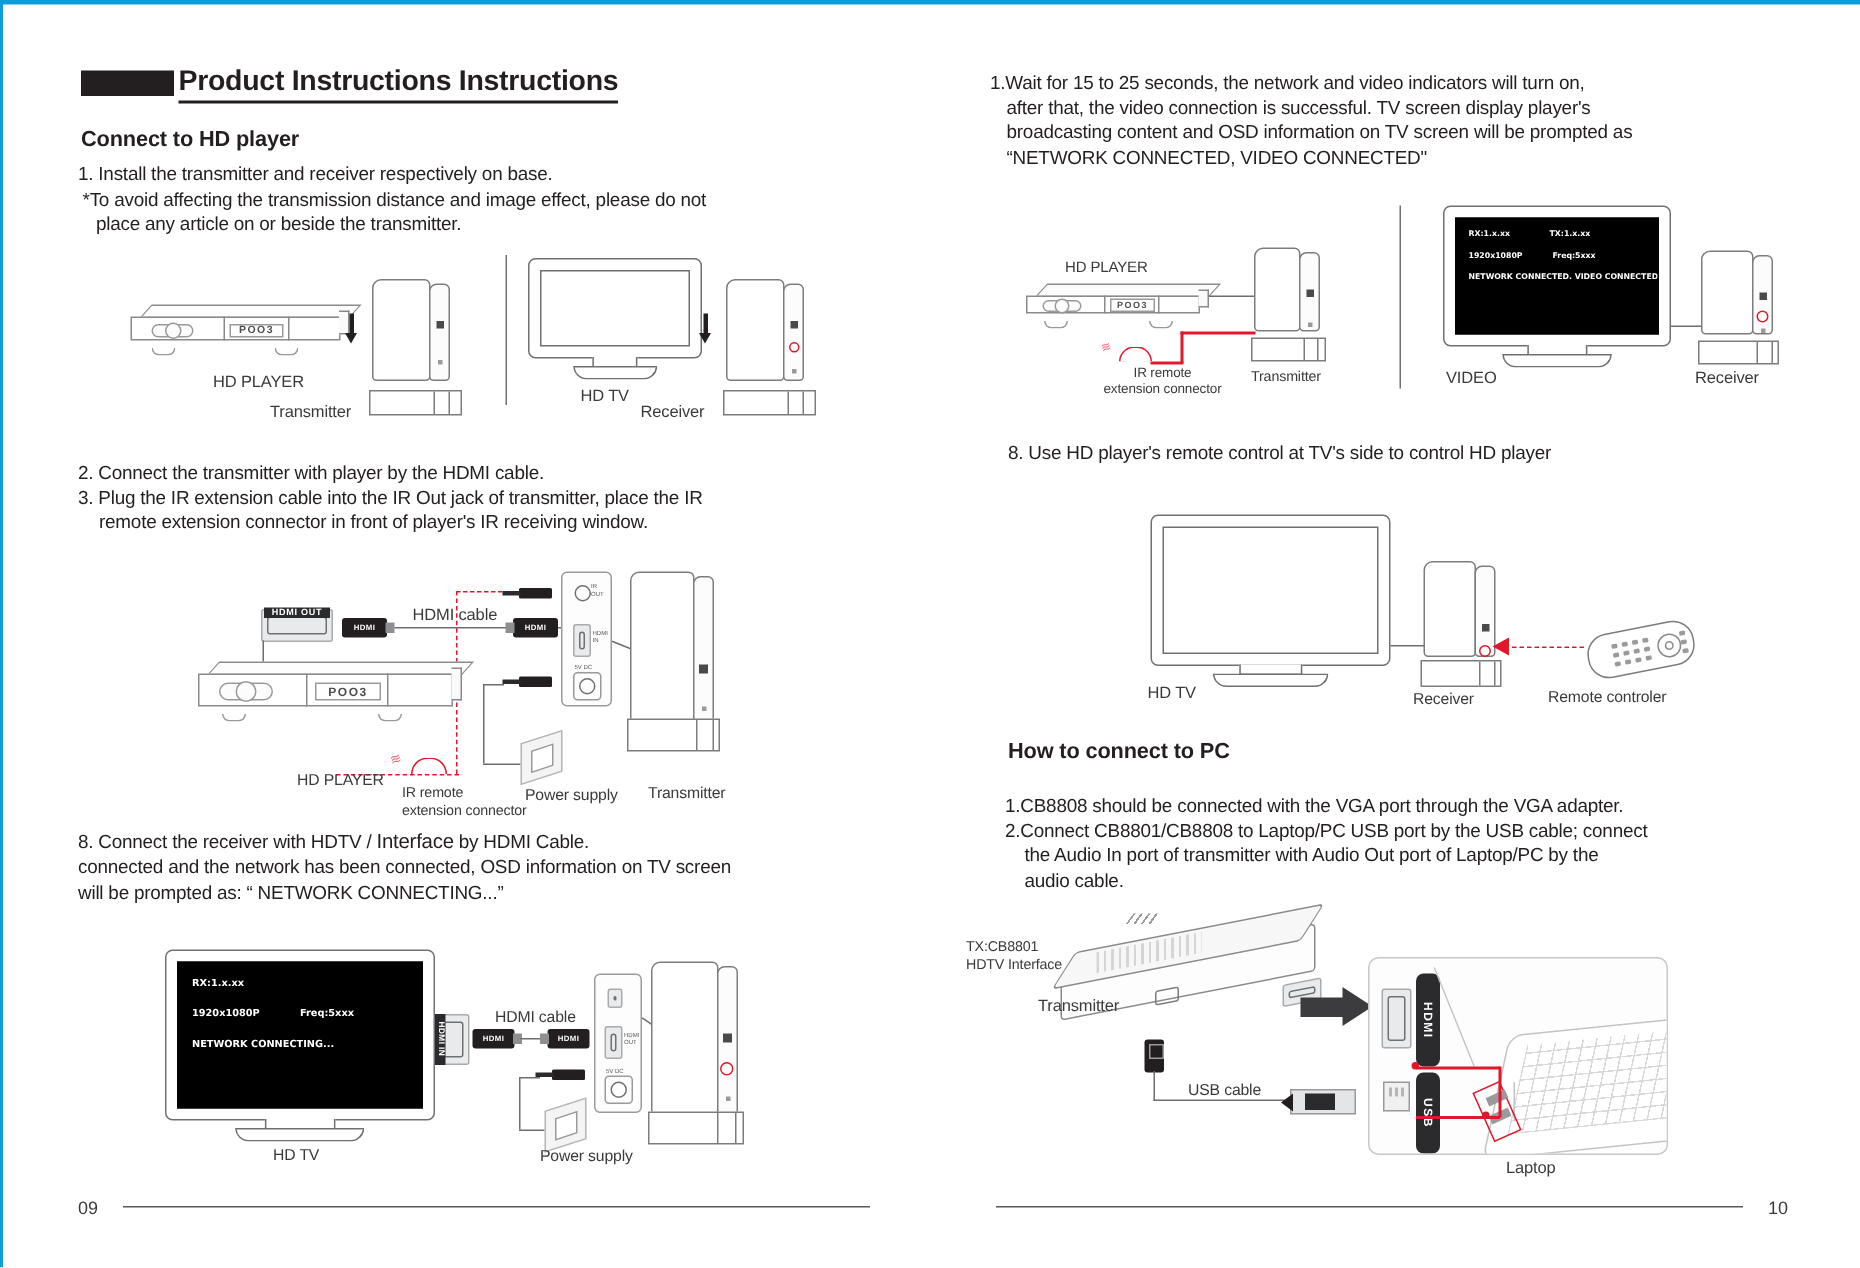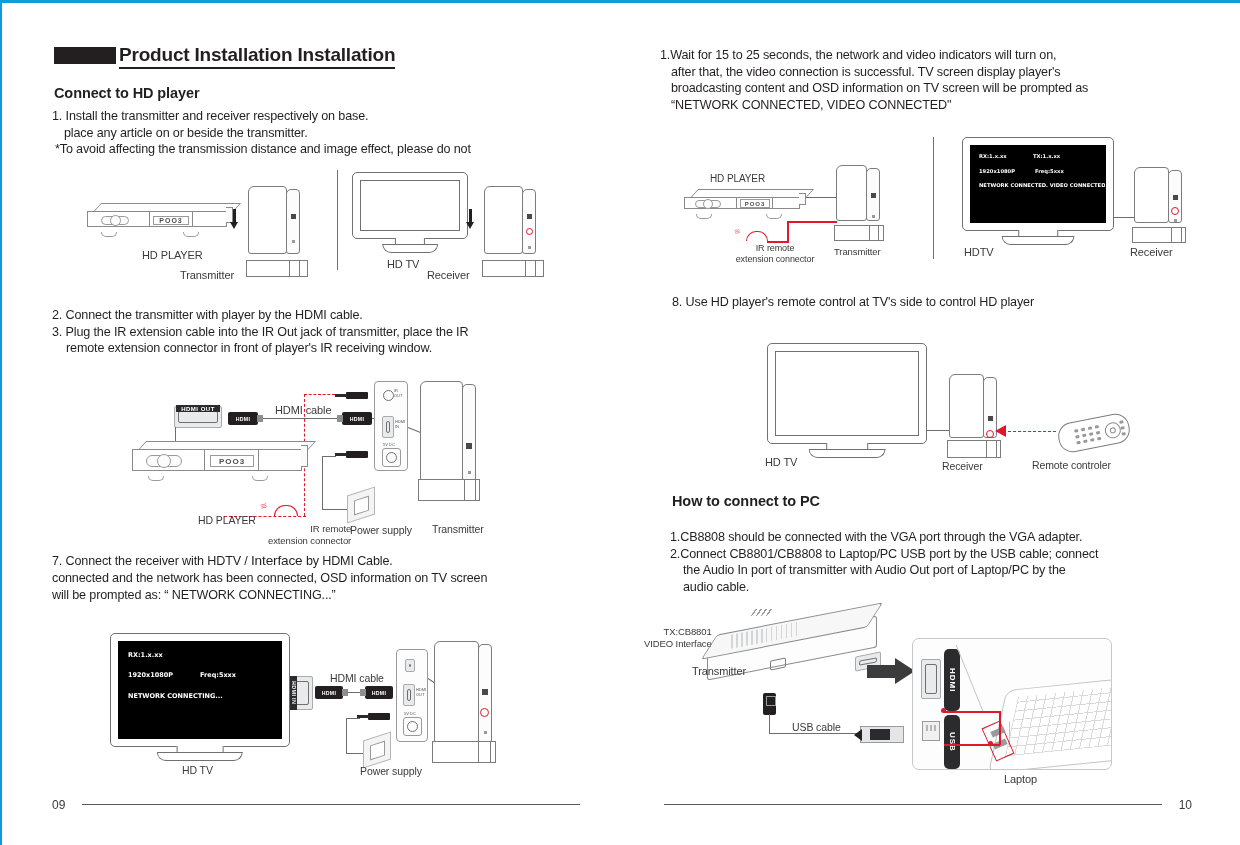--- a/index.html
+++ b/index.html
@@ -24,21 +24,21 @@
   .body-txt{font-size:12.6px;line-height:1.32;letter-spacing:-.15px;}
   .body-txt .ind{display:block;}
   .proj{font-size:13.6px;}
 
   .pagenum{position:absolute;bottom:36px;font-size:12px;color:#3b3b3b;}
   .pagerule{position:absolute;bottom:43px;height:1px;background:#59595b;}
 
   
   .dg{position:absolute;}
   .lbl{position:absolute;font-size:10.5px;color:#58585a;white-space:nowrap;letter-spacing:-.1px;}
-  .lbl.dk{color:#3a3a3c;text-align:right;}
+  .lbl.dk{color:#3a3a3c;}
   .lbl.c{text-align:center;}
 
   
   .player{position:absolute;}
   .player .top{position:absolute;left:6px;top:0;right:0;height:9px;
     background:#fdfdfd;border:1px solid #8a8a8c;
     transform:skewX(-42deg);transform-origin:bottom left;box-sizing:border-box;}
   .player .face{position:absolute;left:0;top:8px;right:6px;bottom:6px;border:1px solid #8a8a8c;background:#fff;box-sizing:border-box;}
   .player .side{position:absolute;right:0;top:4px;width:7px;bottom:10px;border:1px solid #8a8a8c;border-left:none;background:#fafafa;box-sizing:border-box;}
   .player .seg{position:absolute;top:8px;bottom:6px;width:1px;background:#8a8a8c;}
@@ -121,28 +121,28 @@
   .reddot{position:absolute;width:5px;height:5px;border-radius:50%;background:#e1172b;}
 </style>
 </head>
 <body>
 
 <div class="page">
 
   <div class="col col-left">
 
     <div class="title-bar"></div>
-    <div class="title">Product Installation Installation</div>
+    <div class="title">Product Instructions Instructions</div>
 
     <div class="h2" style="position:absolute;left:52px;top:82px;">Connect to HD player</div>
 
     <div class="body-txt" style="position:absolute;left:50px;top:105px;width:530px;">
       <span class="ind">1. Install the transmitter and receiver respectively on base.</span>
+      <span class="ind" style="padding-left:3px;">*To avoid affecting the transmission distance and image effect,  please do not</span>
       <span class="ind" style="padding-left:12px;">place any article on or beside the transmitter.</span>
-      <span class="ind" style="padding-left:3px;">*To avoid affecting the transmission distance and image effect,  please do not</span>
     </div>
 
     <div class="dg" style="left:0;top:160px;width:620px;height:125px;">
 
       <div class="player" style="left:85px;top:40px;width:146px;height:30px;">
         <div class="top"></div>
         <div class="face"></div>
         <div class="side"></div>
         <div class="seg" style="left:62px;"></div>
         <div class="seg" style="left:105px;"></div>
@@ -281,21 +281,21 @@
 
       <div class="irdome" style="left:272px;top:124px;"></div>
       <div class="irwave" style="left:258px;top:120px;">≋</div>
       <div class="lbl dk" style="left:266px;top:142px;font-size:9.5px;line-height:1.25;">
         <span>IR remote</span><br>
         <span>extension connector</span>
       </div>
     </div>
 
     <div class="body-txt" style="position:absolute;left:50px;top:549px;width:545px;">
-      <span class="ind"><span>7. Connect the receiver with HDTV / </span><span class="proj">Interface</span><span> by HDMI Cable.</span></span>
+      <span class="ind"><span>8. Connect the receiver with HDTV / </span><span class="proj">Interface</span><span> by HDMI Cable.</span></span>
       <span class="ind">connected and the network has been connected, OSD information on TV screen</span>
       <span class="ind">will be prompted as: “ NETWORK   CONNECTING...”</span>
     </div>
 
     <div class="dg" style="left:0;top:625px;width:620px;height:150px;">
 
       <div class="tv on" style="left:108px;top:5px;width:180px;height:128px;">
         <div class="bez">
           <div class="scr">
             <div class="osd" style="left:9px;top:9px;font-size:6.5px;">RX:1.x.xx</div>
@@ -421,21 +421,21 @@
             <div class="osd" style="left:8px;top:7px;font-size:5.2px;">RX:1.x.xx</div>
             <div class="osd" style="left:62px;top:7px;font-size:5.2px;">TX:1.x.xx</div>
             <div class="osd" style="left:8px;top:22px;font-size:5.2px;">1920x1080P</div>
             <div class="osd" style="left:64px;top:22px;font-size:5.2px;">Freq:5xxx</div>
             <div class="osd" style="left:8px;top:36px;font-size:5.2px;">NETWORK CONNECTED.   VIDEO CONNECTED.</div>
           </div>
         </div>
         <div class="neck"></div>
         <div class="base"></div>
       </div>
-      <div class="lbl dk" style="left:342px;top:113px;font-size:11px;">HDTV</div>
+      <div class="lbl dk" style="left:342px;top:113px;font-size:11px;">VIDEO</div>
 
       <div class="wire h" style="left:492px;top:84px;width:22px;"></div>
 
       <div class="unit" style="left:512px;top:34px;width:48px;height:76px;">
         <div class="body"></div>
         <div class="edge"></div>
         <div class="dot" style="top:28px;width:5px;height:5px;"></div>
         <div class="ring" style="top:40px;width:8px;height:8px;"></div>
         <div class="tick" style="top:52px;"></div>
         <div class="stand" style="bottom:0;height:16px;">
@@ -514,21 +514,21 @@
         <div style="position:absolute;left:2px;top:14px;width:164px;height:20px;border:1.2px solid #8a8a8c;background:#f7f7f8;transform:skewY(-11deg) skewX(-36deg);border-radius:3px;"></div>
         <div style="position:absolute;left:24px;top:22px;width:70px;height:14px;transform:skewY(-11deg);background:repeating-linear-gradient(90deg,#d4d5d7 0 1.5px,transparent 1.5px 5px);"></div>
         <div style="position:absolute;left:46px;top:3px;width:18px;height:7px;transform:skewX(-36deg);background:repeating-linear-gradient(90deg,#9a9a9c 0 1.5px,transparent 1.5px 5px);"></div>
         <div class="hdmiport" style="left:148px;top:48px;width:26px;height:15px;transform:skewY(-11deg);">
           <div class="slot"></div>
         </div>
         <div style="position:absolute;left:63px;top:53px;width:14px;height:8px;border:1.2px solid #7b7c7e;border-radius:2px;transform:skewY(-11deg);"></div>
       </div>
       <div class="lbl dk" style="left:22px;top:28px;font-size:9.5px;line-height:1.3;">
         <span>TX:CB8801</span><br>
-        <span>VIDEO Interface</span>
+        <span>HDTV Interface</span>
       </div>
       <div class="lbl dk" style="left:70px;top:67px;font-size:11px;">Transmitter</div>
 
       <div style="position:absolute;left:141px;top:95px;width:13px;height:22px;background:#231f20;border-radius:2px;">
         <div style="position:absolute;left:2.5px;top:3px;width:8px;height:8px;border:1px solid #9a9a9c;"></div>
       </div>
       <div class="wire v" style="left:147px;top:116px;height:20px;"></div>
       <div class="wire h" style="left:147px;top:135px;width:92px;"></div>
       <div class="lbl dk" style="left:170px;top:123px;font-size:10.5px;">USB cable</div>
 

